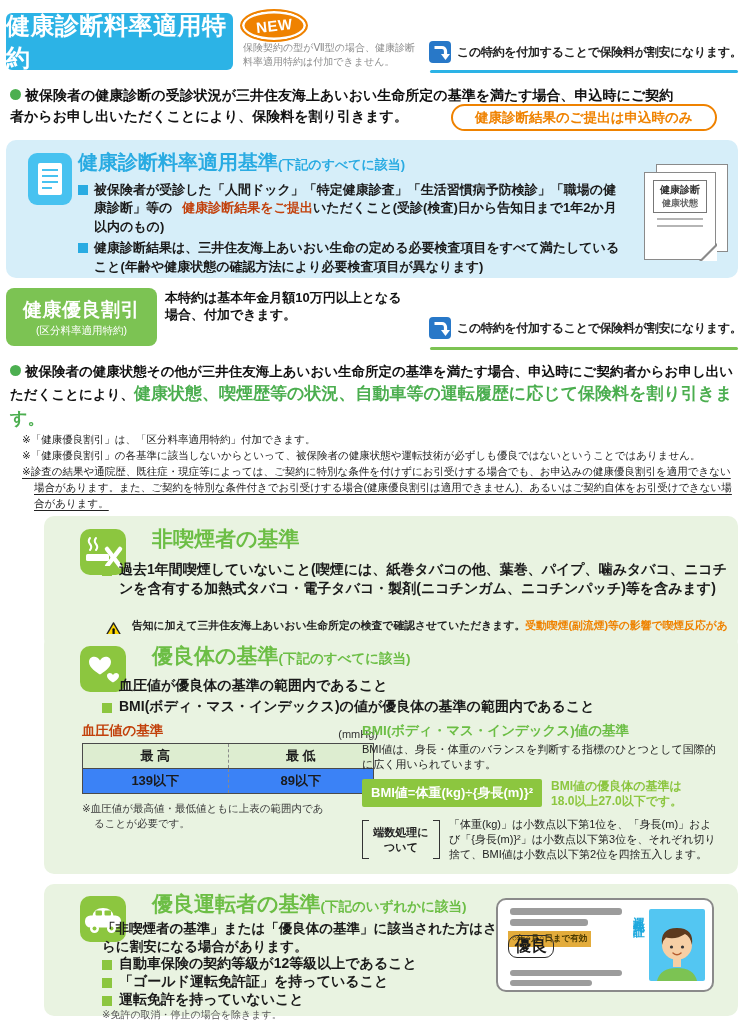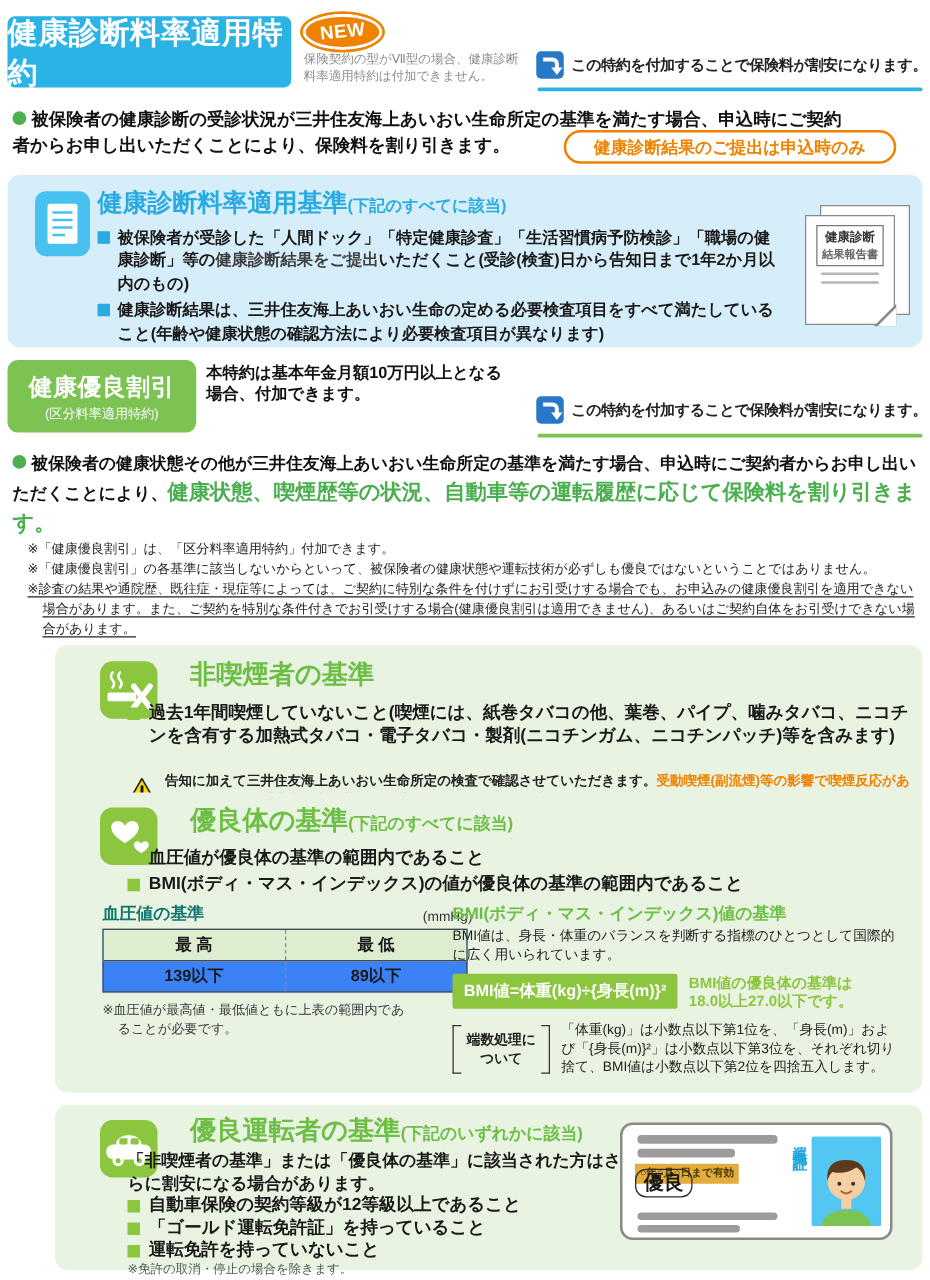--- a/index.html
+++ b/index.html
@@ -33,21 +33,21 @@
   .doc-icon{position:absolute;left:22px;top:13px;width:44px;height:52px;background:#47C2F0;border-radius:9px;}
   .kj-title{position:absolute;left:72px;top:9px;white-space:nowrap;}
   .kj-main{color:#29ABE2;font-size:20px;font-weight:700;}
   .kj-suffix{color:#29ABE2;font-size:13px;font-weight:700;}
   .kj-bullets{position:absolute;left:72px;top:41px;width:548px;}
   .bul{display:flex;gap:6px;margin-bottom:3px;}
   .bsq{flex:0 0 10px;width:10px;height:10px;margin-top:4px;}
   .bsq.blue{background:#29ABE2;}
   .bsq.green{background:#8CC63F;}
   .bul p{font-size:13px;font-weight:700;line-height:1.42;color:#1a1a1a;}
-  .org{color:#404040;}
+  .org{color:#c2410c;padding-left:10px;}
   .doc-illus{position:absolute;left:638px;top:24px;width:88px;height:100px;}
   .pg{position:absolute;width:72px;height:88px;background:#fff;border:1.5px solid #8a8a8a;}
   .pg.back{left:12px;top:0;}
   .pg.front{left:0;top:8px;padding-top:7px;}
   .doc-label{width:54px;margin:0 auto;border:1.5px solid #777;text-align:center;padding:2px 0;}
   .doc-label .l1{font-size:10px;font-weight:700;color:#333;}
   .doc-label .l2{font-size:9px;font-weight:700;color:#666;}
   .doc-line{width:46px;height:2px;background:#b5b5b5;margin:5px auto 0;}
   .fold-g{position:absolute;right:-1.5px;bottom:-1.5px;width:0;height:0;border-bottom:18px solid #8a8a8a;border-left:18px solid transparent;}
   .fold-w{position:absolute;right:-1.5px;bottom:-1.5px;width:0;height:0;border-bottom:15px solid #fff;border-left:15px solid transparent;}
@@ -85,21 +85,21 @@
   .warn p{font-size:10.8px;font-weight:700;line-height:1.4;color:#222;}
   .warn .org2{color:#EF8200;}
   
   .sec-body{top:634px;height:240px;}
   .sec-body .gicon{top:12px;}
   .sec-body .gtitle{top:8px;}
   .body-buls{position:absolute;left:58px;top:42px;width:620px;}
   .body-buls .gbul{margin-bottom:2px;}
   .bp-col{position:absolute;left:38px;top:88px;width:296px;}
   .bp-head{display:flex;justify-content:space-between;align-items:flex-end;}
-  .bp-title{color:#0f766e;font-size:13.5px;font-weight:700;}
+  .bp-title{color:#c2410c;font-size:13.5px;font-weight:700;}
   .bp-unit{font-size:11px;color:#333;}
   .bp-table{margin-top:3px;width:292px;border:1.5px solid #4a4a4a;background:#3b82f6;}
   .bp-row{display:flex;}
   .bp-row.hd{background:#DDEDD0;border-bottom:1.5px solid #4a4a4a;}
   .bp-cell{flex:1;text-align:center;font-size:13px;font-weight:700;padding:3px 0;color:#1a1a1a;}
   .bp-cell.c2{border-left:1.5px dashed #8a8a8a;}
   .bp-note{margin-top:7px;width:252px;font-size:10.5px;line-height:1.45;color:#3a3a3a;padding-left:12px;text-indent:-12px;}
   .bmi-col{position:absolute;left:318px;top:88px;width:362px;}
   .bmi-title{color:#6CBE45;font-size:13.5px;font-weight:700;}
   .bmi-desc{margin-top:2px;font-size:11px;line-height:1.4;color:#222;}
@@ -183,21 +183,21 @@
       <div class="bul">
         <span class="bsq blue"></span>
         <p>健康診断結果は、三井住友海上あいおい生命の定める必要検査項目をすべて満たしていること(年齢や健康状態の確認方法により必要検査項目が異なります)</p>
       </div>
     </div>
     <div class="doc-illus">
       <div class="pg back"></div>
       <div class="pg front">
         <div class="doc-label">
           <div class="l1">健康診断</div>
-          <div class="l2">結果報告書</div>
+          <div class="l2">健康状態</div>
         </div>
         <div class="doc-line"></div>
         <div class="doc-line"></div>
         <div class="fold-g"></div>
         <div class="fold-w"></div>
       </div>
     </div>
   </div>
 
   <div class="h2-box">

